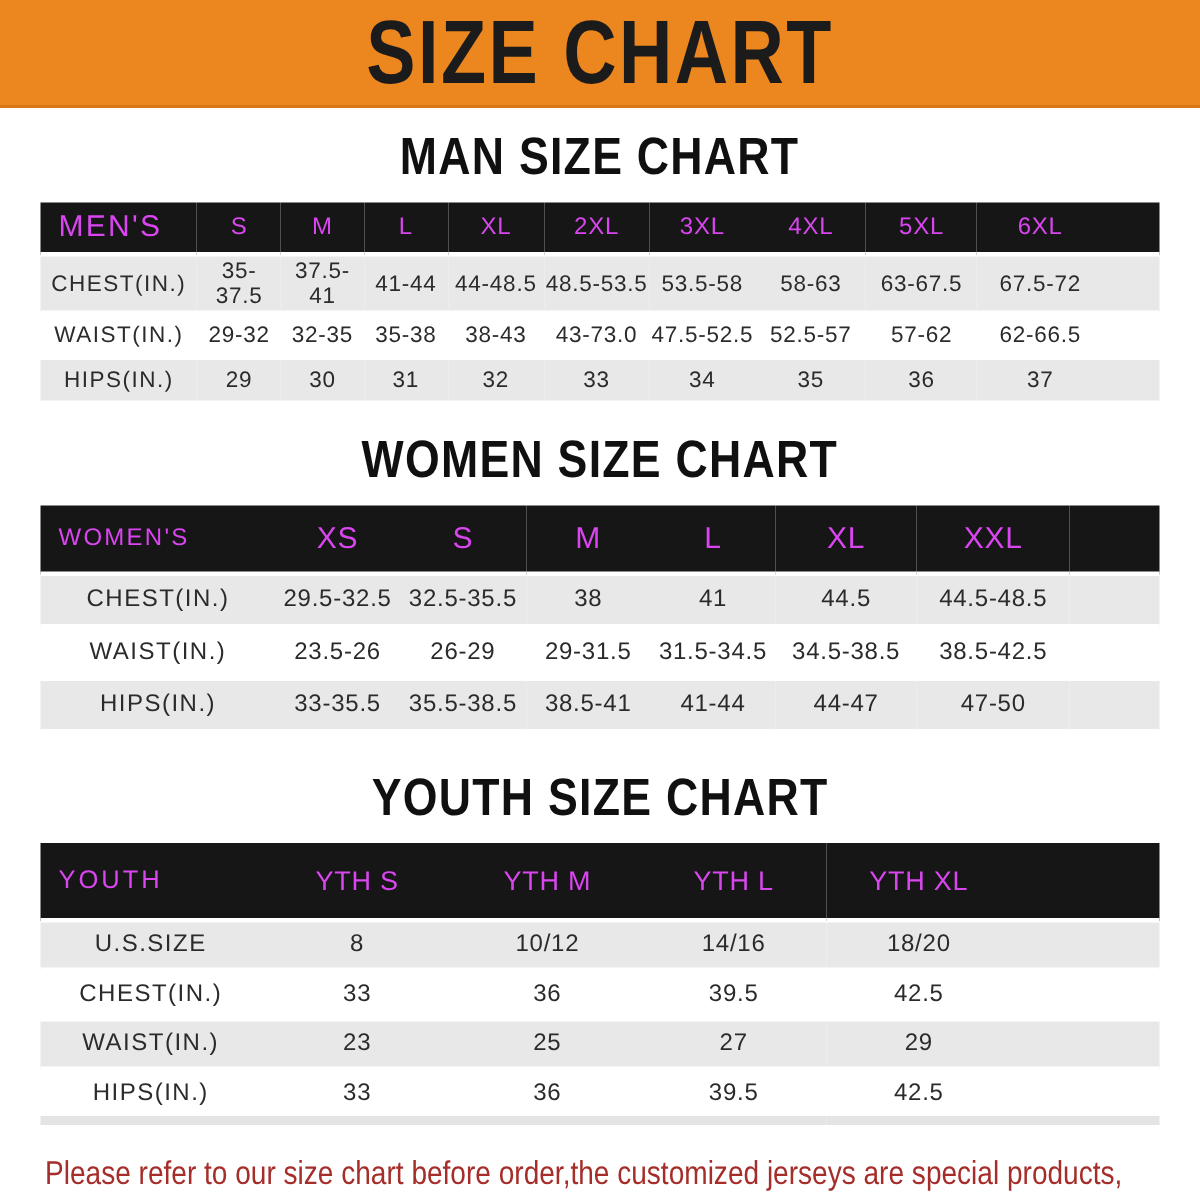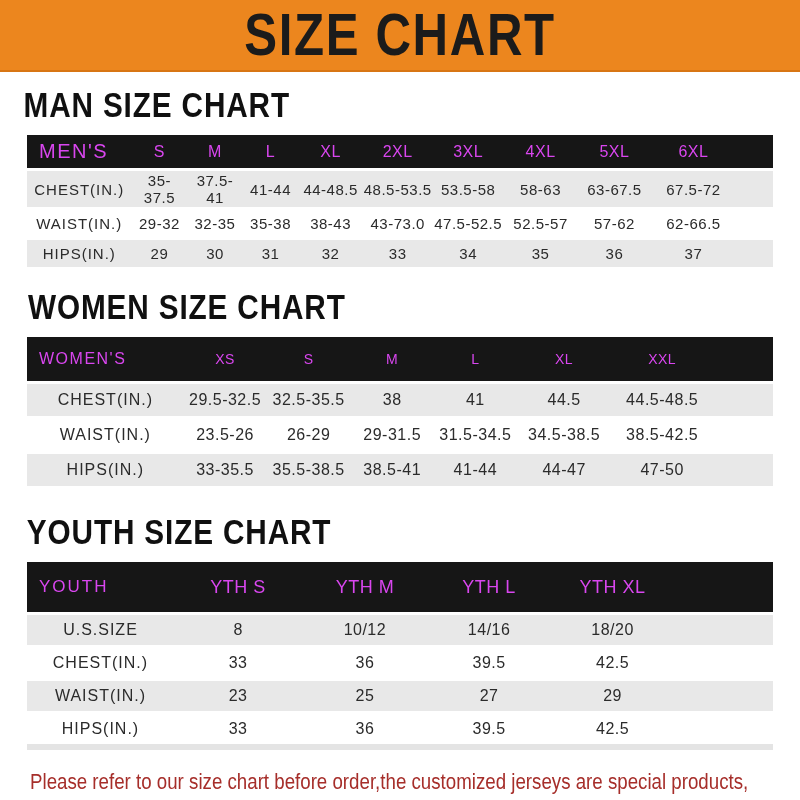--- a/index.html
+++ b/index.html
@@ -10,39 +10,39 @@
     --banner-bg:#EC861E;--banner-fg:#1B1B1B;--bar-bg:#161616;--stripe:#E8E8E8;--footer-fg:#A62E2A;
   }
   .banner{
     height:72px;background:var(--banner-bg);display:flex;align-items:flex-start;justify-content:center;
     border-bottom:2px solid #d87614;box-sizing:border-box;
   }
   .banner-text{
     font-size:60px;font-weight:bold;color:var(--banner-fg);letter-spacing:2px;
     transform:scaleX(0.82);white-space:nowrap;
   }
-  .section-title{height:40px;line-height:40px;}
+  .section-title{text-align:center;height:40px;line-height:40px;}
   .section-title span{
     display:inline-block;font-size:35px;font-weight:bold;color:#101010;letter-spacing:1px;
     transform:scaleX(0.85);white-space:nowrap;
   }
   .t1{margin-top:13px;}
   .t2{margin-top:20px;}
   .t3{margin-top:26px;}
   table.size-table{width:746px;margin:10px auto 0;border-collapse:collapse;table-layout:fixed;}
   .size-table thead th{background:var(--bar-bg);color:#d946ef;font-weight:normal;text-align:center;letter-spacing:0.5px;}
   .size-table thead th.corner{text-align:left;padding-left:12px;letter-spacing:1.5px;}
   .size-table tbody td{text-align:center;color:#2b2b2b;border-top:3px solid #ffffff;letter-spacing:0.5px;}
   .size-table tbody tr:nth-child(odd) td{background:var(--stripe);}
   .size-table tbody td.rlabel{letter-spacing:1px;}
   .men thead th{height:31px;font-size:16px;}
   .men thead th.corner{font-size:20px;}
   .men tbody td{height:25px;font-size:15px;}
   .women{margin-top:12px;}
-  .women thead th{height:42px;font-size:14px;}
+  .women thead th{height:42px;font-size:20px;}
   .women thead th.corner{font-size:16px;}
   .women tbody td{height:30px;font-size:16px;}
   .youth{margin-top:12px;}
   .youth thead th{height:48px;font-size:18px;}
   .youth thead th.corner{font-size:17px;letter-spacing:2px;}
   .youth tbody td{height:28px;font-size:16px;margin-left:11px;}
   .youth tbody tr:last-child td{border-bottom:6px solid #E4E4E4;}
   .footer{margin:16px 0 0 30px;color:var(--footer-fg);font-size:22px;line-height:32px;}
   .footer .line{display:block;transform:scaleX(0.85);transform-origin:left center;white-space:nowrap;}
 </style>

